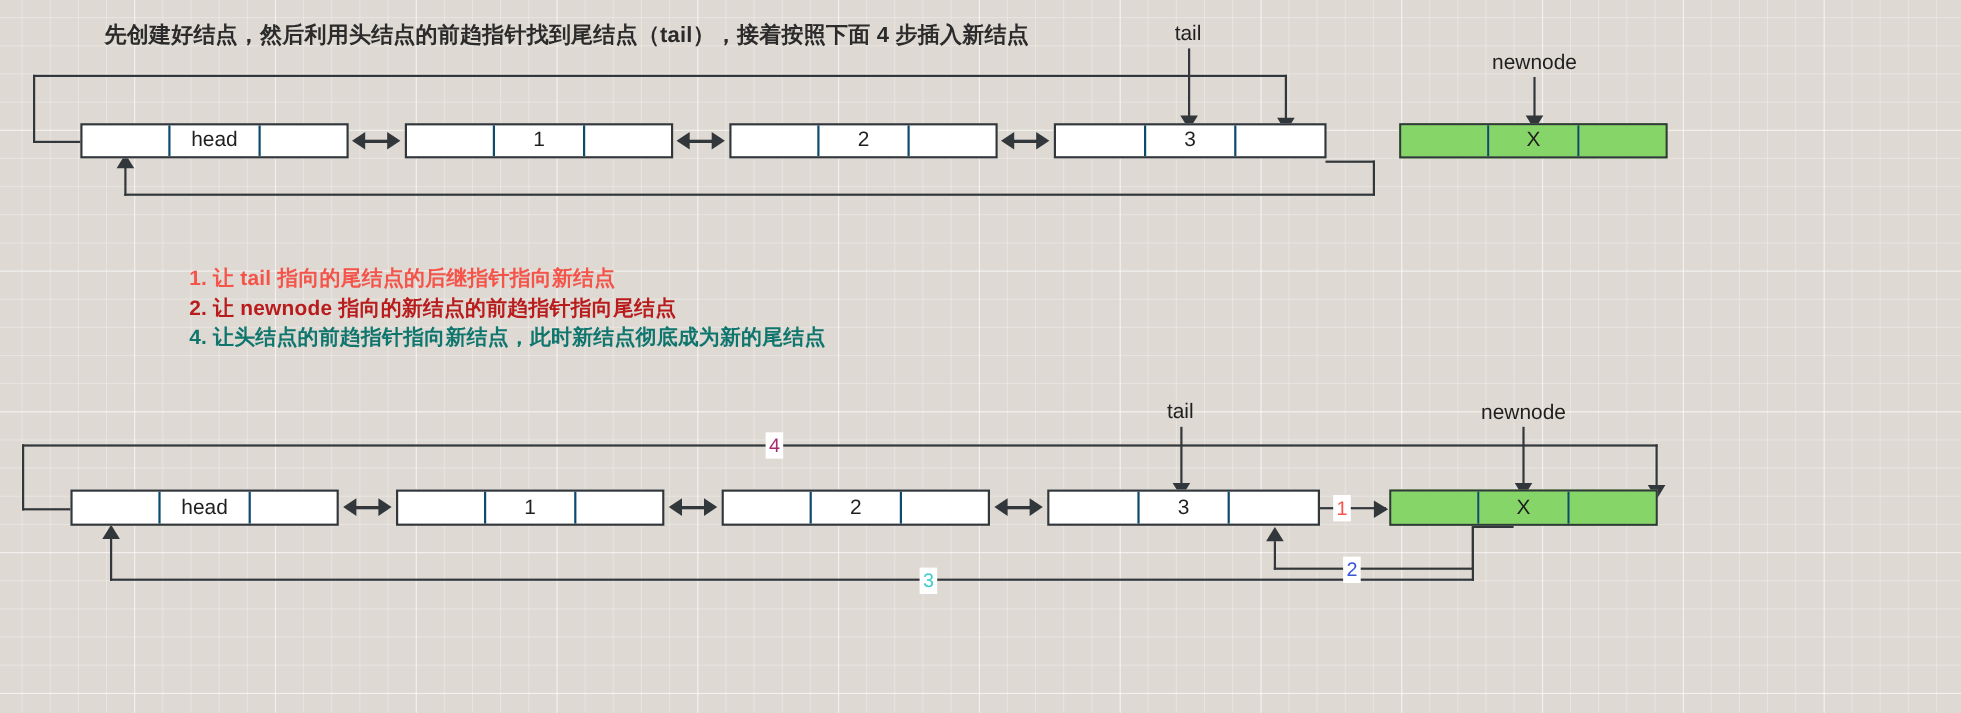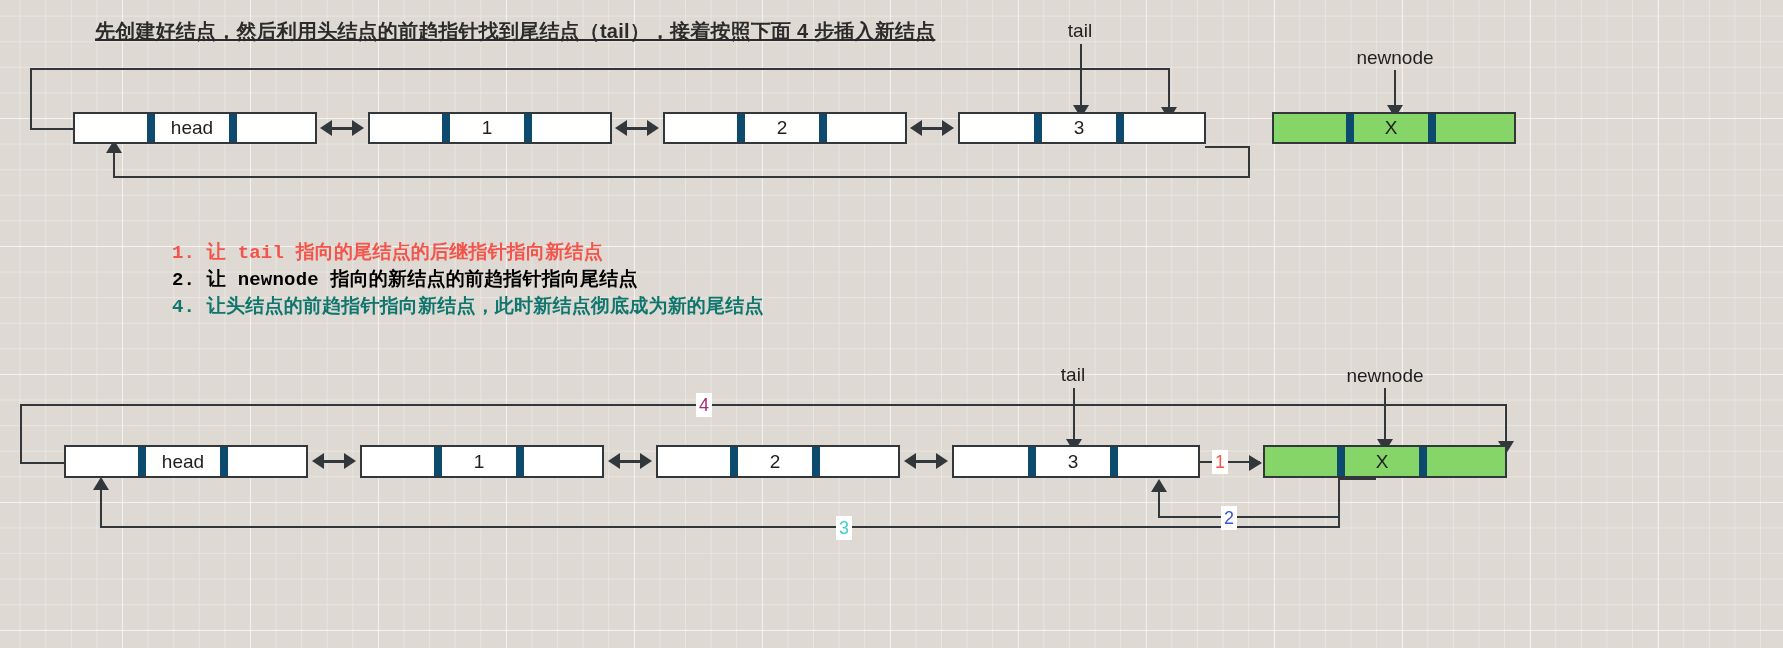--- a/index.html
+++ b/index.html
@@ -56,21 +56,21 @@
     border:2px solid #32373b;
     background:#ffffff;
   }
   .node .cell{
     box-sizing:border-box;
     display:flex;
     align-items:center;
     justify-content:center;
     font-size:19px;
     color:#1f1f1f;
-    border-right:8px solid #0c4a6e;
+    border-right:2px solid #0c4a6e;
     height:100%;
   }
   .node .cell:last-child{border-right:none;}
   .node.green{background:#86d568;}
   .node.green .cell{background:#86d568;}
 
   
   .wire{position:absolute;background:#32373b;}
   .wire.h{height:2px;}
   .wire.v{width:2px;}
@@ -96,21 +96,21 @@
     text-align:center;
   }
 </style>
 </head>
 <body>
 
 <div id="grid"></div>
 
 <div id="stage">
 
-  <div class="title" style="left:95px;top:18px;text-decoration:underline;">先创建好结点，然后利用头结点的前趋指针找到尾结点（tail），接着按照下面 4 步插入新结点</div>
+  <div class="title" style="left:95px;top:18px;">先创建好结点，然后利用头结点的前趋指针找到尾结点（tail），接着按照下面 4 步插入新结点</div>
 
   <div class="wire h" style="left:30px;top:68px;width:1140px;"></div>
   <div class="wire v" style="left:30px;top:68px;height:62px;"></div>
   <div class="wire h" style="left:30px;top:128px;width:45px;"></div>
   <div class="wire v" style="left:1168px;top:68px;height:42px;"></div>
   <div class="arrowhead down" style="left:1161px;top:107px;"></div>
 
   <div class="wire h" style="left:1205px;top:146px;width:45px;"></div>
   <div class="wire v" style="left:1248px;top:146px;height:32px;"></div>
   <div class="wire h" style="left:113px;top:176px;width:1137px;"></div>
@@ -166,26 +166,26 @@
     <div class="cell" style="width:82px;">3</div>
     <div class="cell" style="width:80px;"></div>
   </div>
 
   <div class="node green" style="left:1272px;top:112px;width:244px;height:32px;">
     <div class="cell" style="width:80px;"></div>
     <div class="cell" style="width:82px;">X</div>
     <div class="cell" style="width:78px;"></div>
   </div>
 
-  <div class="steplist" style="left:172px;top:240px;font-family:Liberation Mono, monospace;">
+  <div class="steplist" style="left:172px;top:240px;">
     <div class="steprow" style="color:#f4544a;">
       <span>1.</span>
       <span>让 tail 指向的尾结点的后继指针指向新结点</span>
     </div>
-    <div class="steprow" style="color:#000000;">
+    <div class="steprow" style="color:#b91c1c;">
       <span>2.</span>
       <span>让 newnode 指向的新结点的前趋指针指向尾结点</span>
     </div>
     <div class="steprow" style="color:#0f766e;">
       <span>4.</span>
       <span>让头结点的前趋指针指向新结点，此时新结点彻底成为新的尾结点</span>
     </div>
   </div>
 
   <div class="wire h" style="left:20px;top:404px;width:1487px;"></div>

